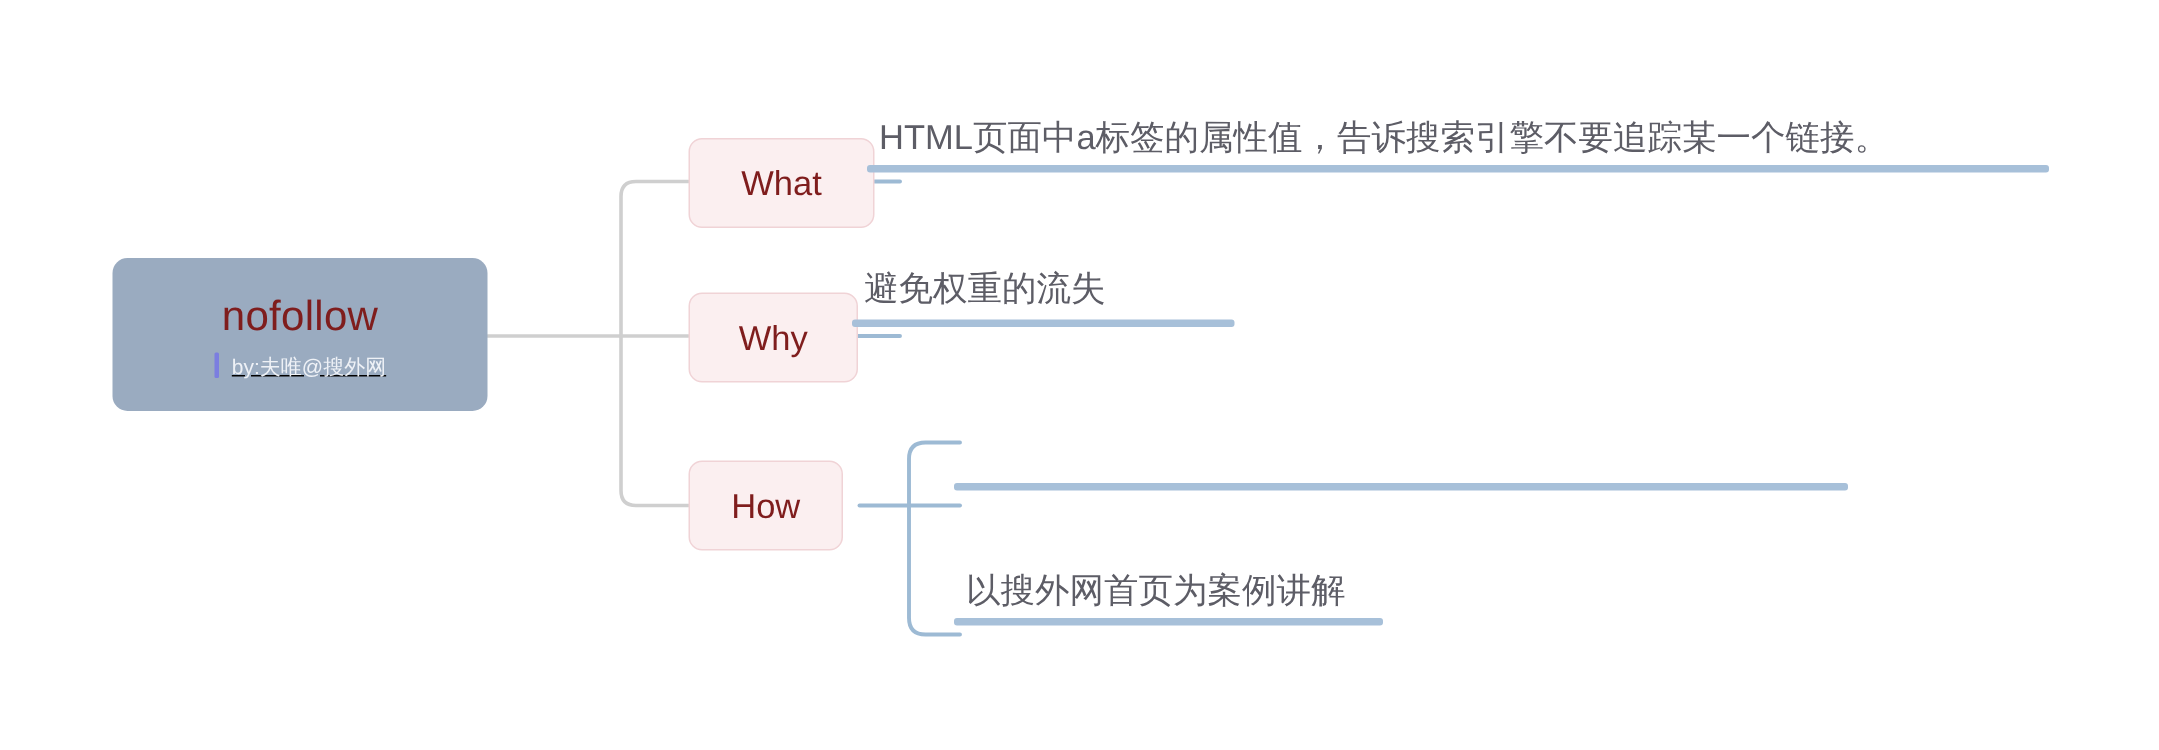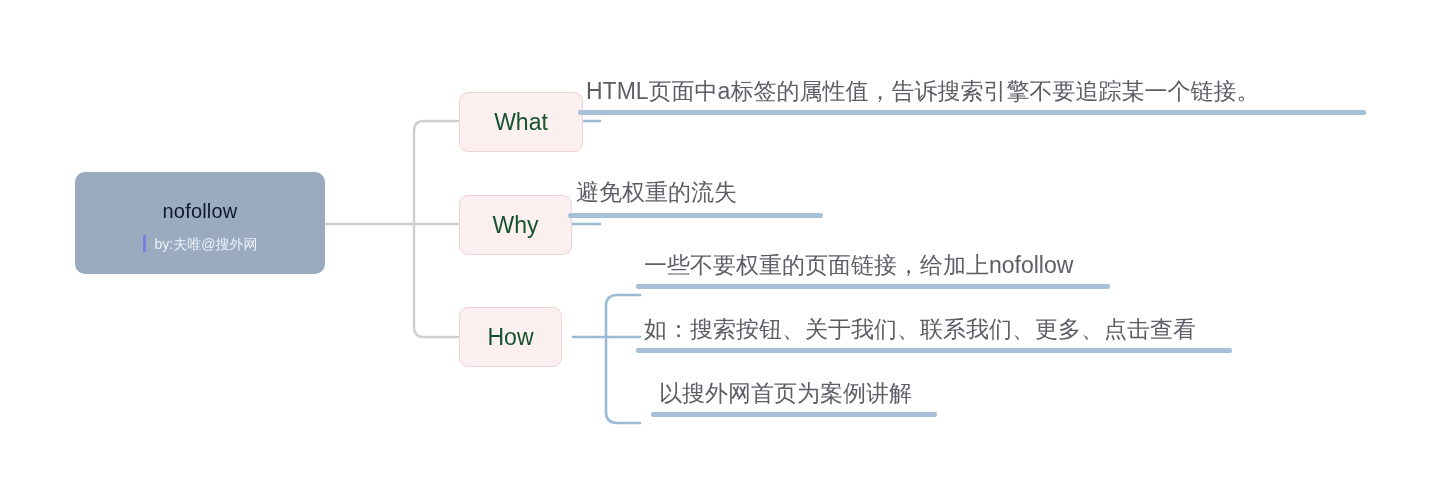--- a/index.html
+++ b/index.html
@@ -37,30 +37,31 @@
     height: 102px;
     background: #9aabc0;
     border-radius: 10px;
     box-sizing: border-box;
     display: flex;
     flex-direction: column;
     align-items: center;
     justify-content: center;
   }
   .root-title {
-    color: #0f172a;
-    font-size: 20px;
+    color: #7f1d1d;
+    font-size: 28px;
     line-height: 34px;
     font-weight: 400;
     letter-spacing: 0.2px;
   }
   .root-sub-wrap {
     display: flex;
     align-items: center;
     margin-top: 7px;
+    text-decoration: underline;
   }
   .root-sub-bar {
     width: 3px;
     height: 17px;
     background: #7b7ee0;
     margin-right: 9px;
     border-radius: 1px;
   }
   .root-sub {
     color: #eef1f6;
@@ -71,21 +72,21 @@
   
   .branch-node {
     position: absolute;
     background: #fbeff0;
     border: 1px solid #f0d3d6;
     border-radius: 9px;
     box-sizing: border-box;
     display: flex;
     align-items: center;
     justify-content: center;
-    color: #14532d;
+    color: #7f1d1d;
     font-size: 23px;
     line-height: 26px;
   }
   .branch-what { left: 459px; top: 92px;  width: 124px; height: 60px; }
   .branch-why  { left: 459px; top: 195px; width: 113px; height: 60px; }
   .branch-how  { left: 459px; top: 307px; width: 103px; height: 60px; }
 
   
   .leaf {
     position: absolute;
@@ -111,21 +112,21 @@
 
   .leaf-why { left: 568px; top: 181px; font-family: Liberation Mono, monospace; }
   .leaf-why .leaf-rule { width: 255px; }
 
   .leaf-how-1 { left: 636px; top: 252px; }
   .leaf-how-1 .leaf-rule { width: 474px; }
 
   .leaf-how-2 { left: 636px; top: 316px; }
   .leaf-how-2 .leaf-rule { width: 596px; }
 
-  .leaf-how-3 { left: 651px; top: 380px; }
+  .leaf-how-3 { left: 636px; top: 380px; }
   .leaf-how-3 .leaf-rule { width: 286px; }
 </style>
 </head>
 <body>
 
 <div id="canvas">
 
   <svg id="connectors" viewBox="0 0 1439 500" xmlns="http://www.w3.org/2000/svg">
     <g fill="none" stroke="#cfcfcf" stroke-width="2.4" stroke-linecap="round">
 
@@ -169,27 +170,22 @@
   <div class="leaf leaf-what">
     <span class="leaf-text">HTML页面中a标签的属性值，告诉搜索引擎不要追踪某一个链接。</span>
     <div class="leaf-rule"></div>
   </div>
 
   <div class="leaf leaf-why">
     <span class="leaf-text">避免权重的流失</span>
     <div class="leaf-rule"></div>
   </div>
 
-  <div class="leaf leaf-how-1">
-    <span class="leaf-text">一些不要权重的页面链接，给加上nofollow</span>
-    <div class="leaf-rule"></div>
-  </div>
 
   <div class="leaf leaf-how-2">
-    <span class="leaf-text">如：搜索按钮、关于我们、联系我们、更多、点击查看</span>
     <div class="leaf-rule"></div>
   </div>
 
   <div class="leaf leaf-how-3">
     <span class="leaf-text">以搜外网首页为案例讲解</span>
     <div class="leaf-rule"></div>
   </div>
 
 </div>
 

